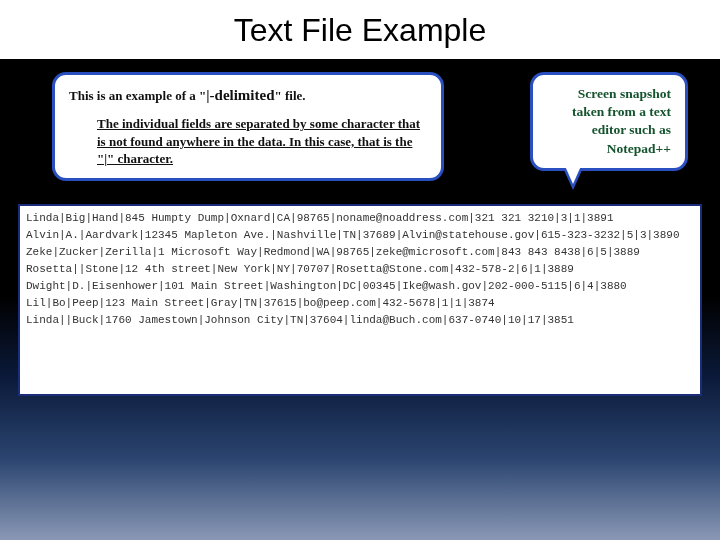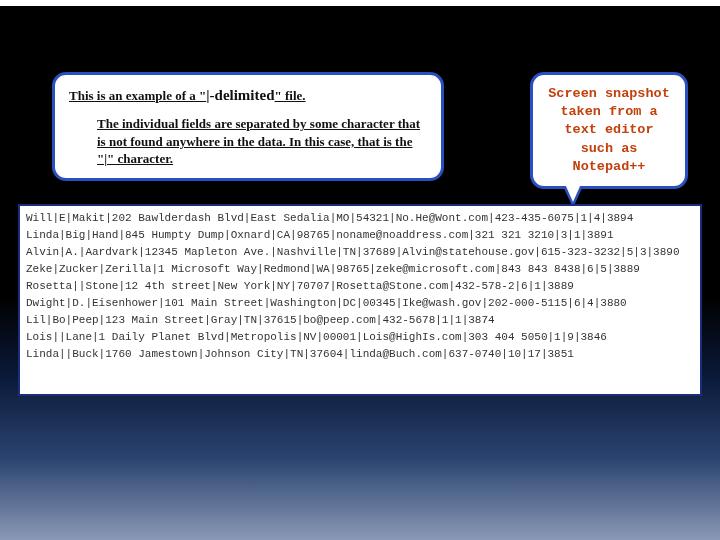--- a/index.html
+++ b/index.html
@@ -36,28 +36,27 @@
     border: 3px solid #2a4fbf;
     border-radius: 14px;
     padding: 10px 14px;
     font-weight: bold;
     color: #111;
     font-size: 13px;
     line-height: 1.35;
   }
   .callout-left { left: 52px; top: 8px; width: 392px; }
   .callout-left .line1 { margin-bottom: 10px; }
-  .callout-left .pre-d { text-decoration: underline; }
+  .callout-left .pre-d { }
   .callout-left .delim { font-size: 15px; }
   .callout-left .para2 { text-decoration: underline; margin-left: 28px; }
   .callout-right {
     left: 530px; top: 8px; width: 158px;
-    text-align: center; color: #c2410c;
+    text-align: right; color: #14532d;
     font-size: 13.5px;
-    font-family: Liberation Mono, monospace;
   }
   .callout-right::after {
     content: "";
     position: absolute;
     left: 30px; bottom: -22px;
     border-width: 22px 10px 0 10px;
     border-style: solid;
     border-color: #2a4fbf transparent transparent transparent;
   }
   .callout-right::before {
@@ -83,37 +82,36 @@
     overflow: hidden;
     white-space: nowrap;
   }
   .editor .row { }
 </style>
 </head>
 <body>
 
 <div class="slide">
   <div class="title-band"></div>
+  <h1 class="title">Text File Example</h1>
 
   <div class="callouts">
     <div class="callout callout-left">
       <div class="line1">
         <span class="pre-d">This is an example of a "</span><span class="delim">|-delimited</span><span class="pre-d">" file.</span>
       </div>
       <div class="para2">The individual fields are separated by some character that is not found anywhere in the data.  In this case, that is the "|" character.</div>
     </div>
     <div class="callout callout-right">
       <span>Screen snapshot taken from a text editor such as Notepad++</span>
     </div>
   </div>
 
   <div class="editor" id="editor">
-      <div class="row">Will|E|Makit|202 Bawlderdash Blvd|East Sedalia|MO|54321|No.He@Wont.com|423-435-6075|1|4|3894</div>
       <div class="row">Linda|Big|Hand|845 Humpty Dump|Oxnard|CA|98765|noname@noaddress.com|321 321 3210|3|1|3891</div>
       <div class="row">Alvin|A.|Aardvark|12345 Mapleton Ave.|Nashville|TN|37689|Alvin@statehouse.gov|615-323-3232|5|3|3890</div>
       <div class="row">Zeke|Zucker|Zerilla|1 Microsoft Way|Redmond|WA|98765|zeke@microsoft.com|843 843 8438|6|5|3889</div>
       <div class="row">Rosetta||Stone|12 4th street|New York|NY|70707|Rosetta@Stone.com|432-578-2|6|1|3889</div>
       <div class="row">Dwight|D.|Eisenhower|101 Main Street|Washington|DC|00345|Ike@wash.gov|202-000-5115|6|4|3880</div>
       <div class="row">Lil|Bo|Peep|123 Main Street|Gray|TN|37615|bo@peep.com|432-5678|1|1|3874</div>
-      <div class="row">Lois||Lane|1 Daily Planet Blvd|Metropolis|NV|00001|Lois@HighIs.com|303 404 5050|1|9|3846</div>
       <div class="row">Linda||Buck|1760 Jamestown|Johnson City|TN|37604|linda@Buch.com|637-0740|10|17|3851</div>
     </div>
 </div>
 
 </body></html>

